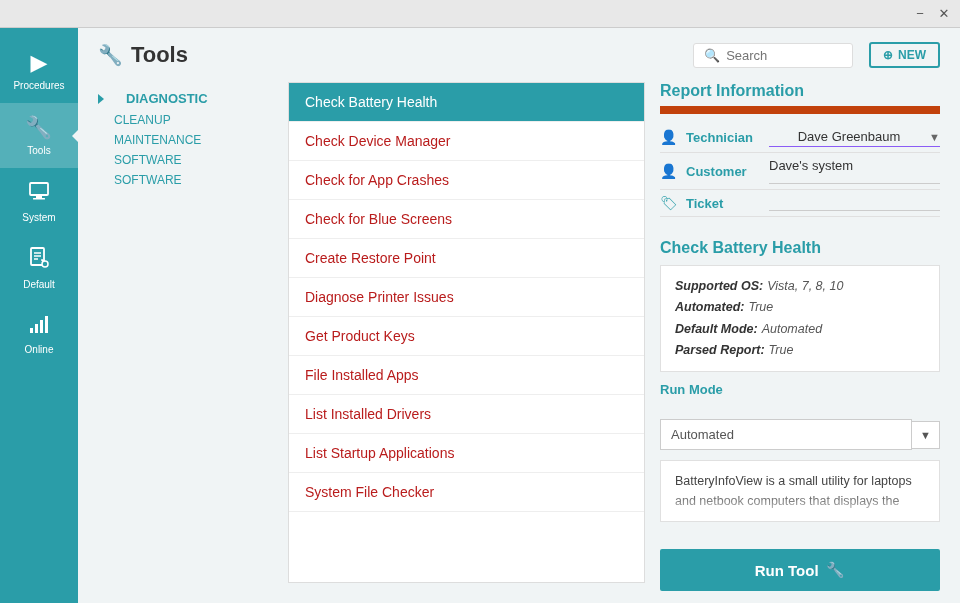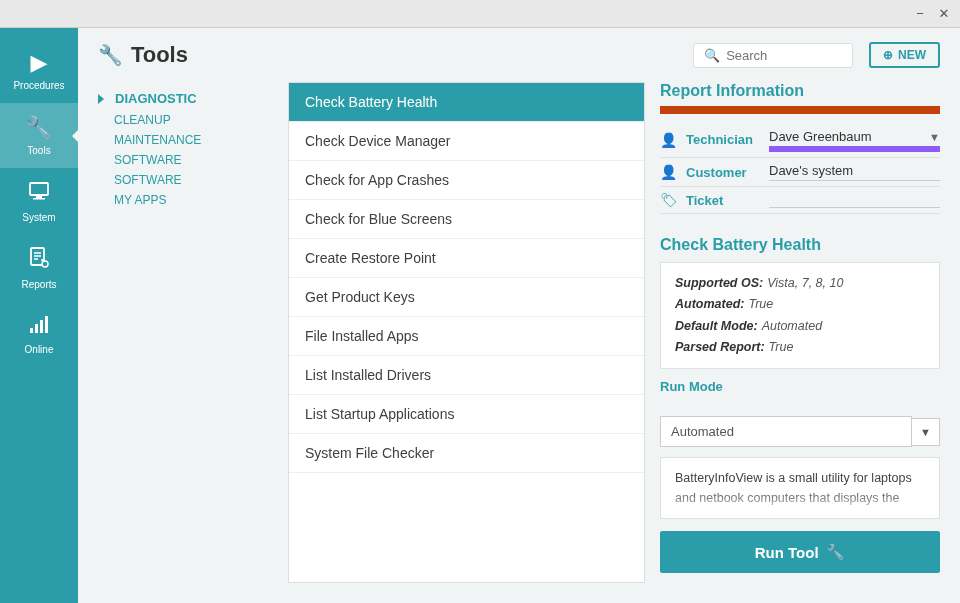--- a/index.html
+++ b/index.html
@@ -165,21 +165,21 @@
       width: 175px;
       flex-shrink: 0;
       padding-top: 5px;
     }
     .nav-section {
       margin-bottom: 4px;
     }
     .nav-section-header {
       display: flex;
       align-items: center;
-      gap: 11px;
+      gap: 22px;
       font-size: 13px;
       font-weight: 700;
       color: #2a9da8;
       padding: 4px 0;
       cursor: pointer;
     }
     .nav-arrow {
       width: 0;
       height: 0;
       border-top: 5px solid transparent;
@@ -206,21 +206,21 @@
     .tool-list {
       flex: 1;
       overflow-y: scroll;
     }
     .tool-list::-webkit-scrollbar { width: 12px; }
     .tool-list::-webkit-scrollbar-track { background: #f5f5f5; }
     .tool-list::-webkit-scrollbar-thumb { background: #c8c8c8; border-radius: 2px; }
     .tool-item {
       padding: 11px 16px;
       font-size: 14px;
-      color: #404040;
+      color: #b91c1c;
       border-bottom: 1px solid #eee;
       cursor: pointer;
     }
     .tool-item.selected {
       background: #2a9da8;
       color: #fff;
     }
 
     
     .right-panel {
@@ -340,21 +340,21 @@
     }
 
     .run-tool-btn {
       background: #2a9da8;
       color: #fff;
       border: none;
       padding: 12px 24px;
       font-size: 15px;
       font-weight: 600;
       cursor: pointer;
-      margin-top: 12px;
+      margin-top: 27px;
       display: flex;
       align-items: center;
       justify-content: center;
       gap: 8px;
       width: 100%;
       border-radius: 2px;
     }
   </style>
 </head>
 <body>
@@ -396,21 +396,21 @@
       <div class="sidebar-icon">
         <svg width="20" height="22" viewBox="0 0 20 22" fill="none">
           <rect x="2" y="1" width="13" height="17" rx="1" stroke="white" stroke-width="1.8" fill="none"></rect>
           <line x1="5" y1="6" x2="12" y2="6" stroke="white" stroke-width="1.5"></line>
           <line x1="5" y1="9" x2="12" y2="9" stroke="white" stroke-width="1.5"></line>
           <line x1="5" y1="12" x2="9" y2="12" stroke="white" stroke-width="1.5"></line>
           <path d="M13 13l5 5" stroke="white" stroke-width="1.8" stroke-linecap="round"></path>
           <circle cx="16" cy="17" r="3" fill="#2a9da8" stroke="white" stroke-width="1.5"></circle>
         </svg>
       </div>
-      <div class="sidebar-label">Reports</div>
+      <div class="sidebar-label">Default</div>
     </div>
 
     <div class="sidebar-item">
       <div class="sidebar-icon">
         <svg width="22" height="20" viewBox="0 0 22 20" fill="none">
           <rect x="2" y="14" width="3" height="5" fill="white"></rect>
           <rect x="7" y="10" width="3" height="9" fill="white"></rect>
           <rect x="12" y="6" width="3" height="13" fill="white"></rect>
           <rect x="17" y="2" width="3" height="17" fill="white"></rect>
         </svg>
@@ -442,55 +442,55 @@
       <div class="left-nav">
         <div class="nav-section">
           <div class="nav-section-header">
             <div class="nav-arrow"></div>
             <span>DIAGNOSTIC</span>
           </div>
           <div class="nav-sub-item">CLEANUP</div>
           <div class="nav-sub-item">MAINTENANCE</div>
           <div class="nav-sub-item">SOFTWARE</div>
           <div class="nav-sub-item">SOFTWARE</div>
-          <div class="nav-sub-item">MY APPS</div>
         </div>
       </div>
 
       <div class="tool-list-container">
         <div class="tool-list">
           <div class="tool-item selected">Check Battery Health</div>
           <div class="tool-item">Check Device Manager</div>
           <div class="tool-item">Check for App Crashes</div>
           <div class="tool-item">Check for Blue Screens</div>
           <div class="tool-item">Create Restore Point</div>
+          <div class="tool-item">Diagnose Printer Issues</div>
           <div class="tool-item">Get Product Keys</div>
           <div class="tool-item">File Installed Apps</div>
           <div class="tool-item">List Installed Drivers</div>
           <div class="tool-item">List Startup Applications</div>
           <div class="tool-item">System File Checker</div>
         </div>
       </div>
 
       <div class="right-panel">
 
         <div class="report-info">
           <div class="section-title">Report Information</div>
           <div class="info-row">
             <span class="info-icon">👤</span>
             <span class="info-label">Technician</span>
-            <div style="flex:1; display:flex; align-items:center; border:none; border-bottom:6px solid #8b5cf6; padding:2px 0;">
+            <div style="flex:1; display:flex; align-items:center; border:none; border-bottom:1px solid #8b5cf6; padding:2px 0;text-align:center;">
               <span style="font-size:13px;color:#333;flex:1;">Dave Greenbaum</span>
               <span style="font-size:11px;color:#666;cursor:pointer;">▼</span>
             </div>
           </div>
           <div class="info-row">
             <span class="info-icon">👤</span>
             <span class="info-label">Customer</span>
-            <span style="font-size:13px;color:#333;flex:1;border-bottom:1px solid #ccc;padding-bottom:2px;">Dave's system</span>
+            <span style="font-size:13px;color:#333;flex:1;border-bottom:1px solid #ccc;padding-bottom:10px;">Dave's system</span>
           </div>
           <div class="info-row">
             <span class="info-icon">🏷</span>
             <span class="info-label">Ticket</span>
             <span style="font-size:13px;color:#333;flex:1;border-bottom:1px solid #ccc;padding-bottom:2px;min-height:16px;cursor:text;"></span>
           </div>
         </div>
 
         <div class="tool-details">
           <div class="detail-section-title">Check Battery Health</div>

